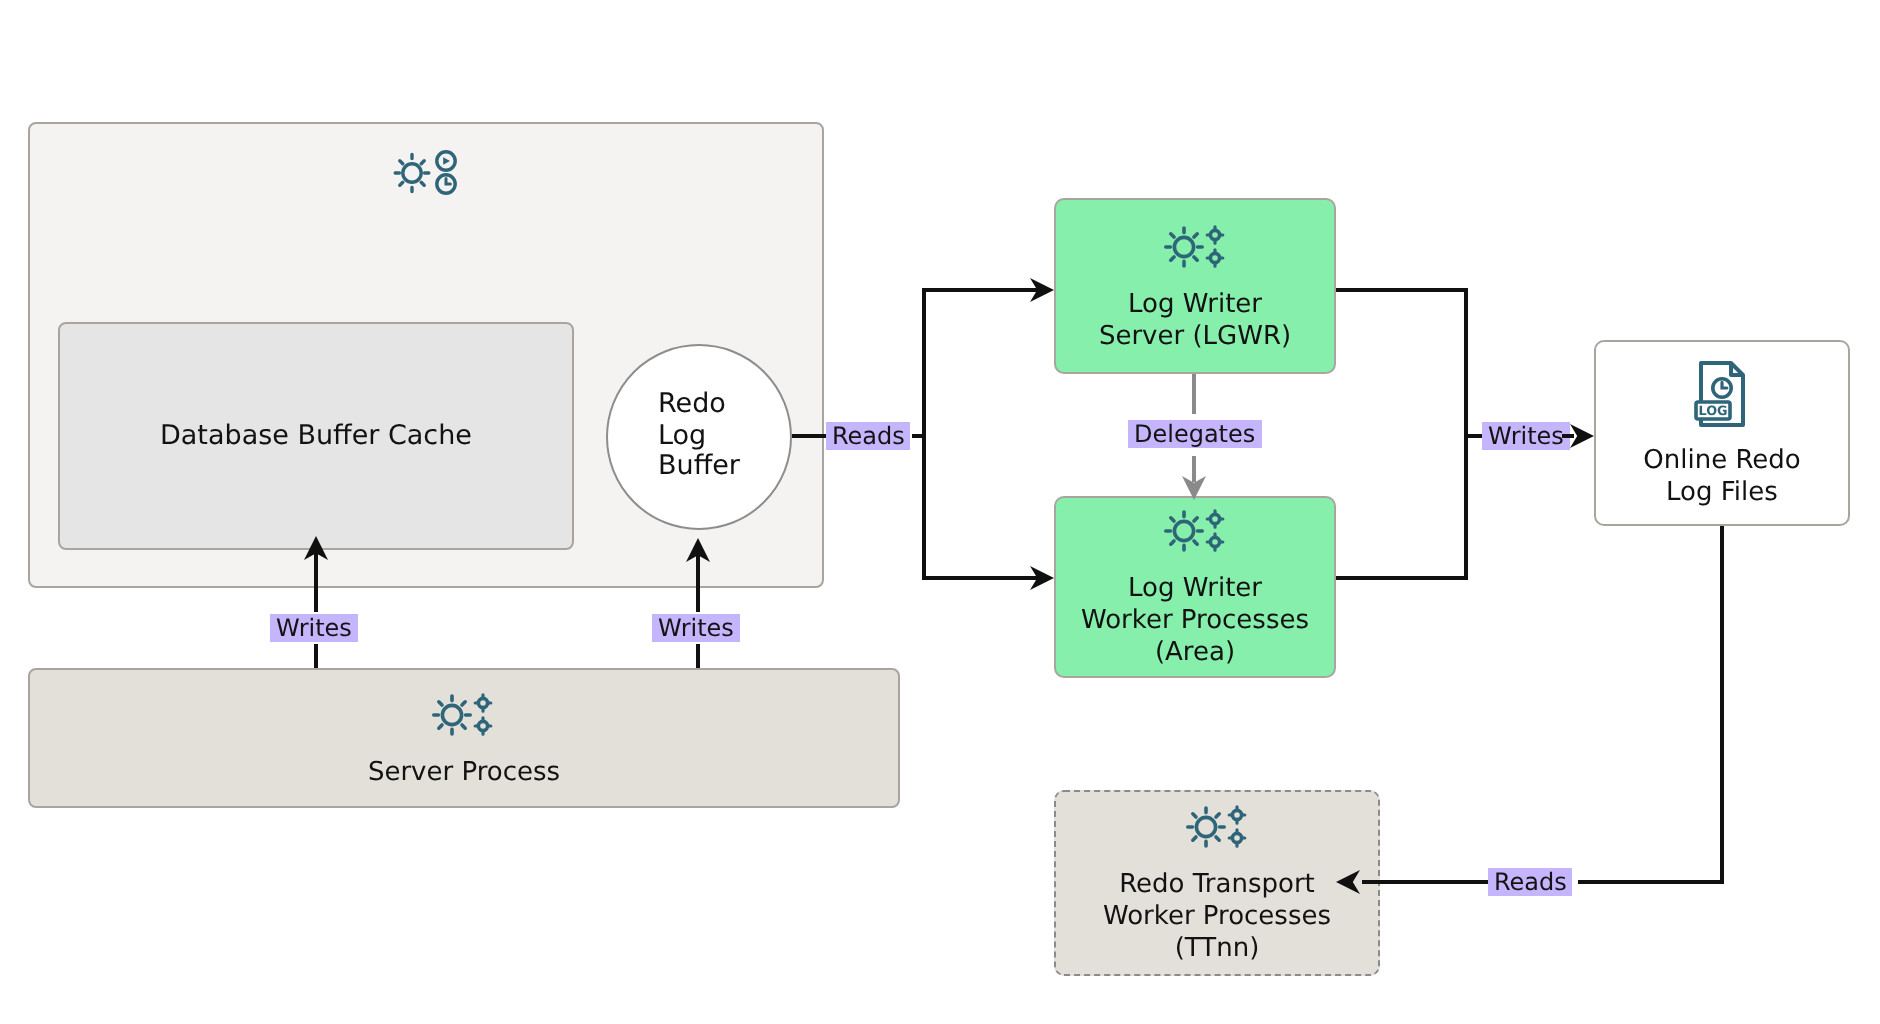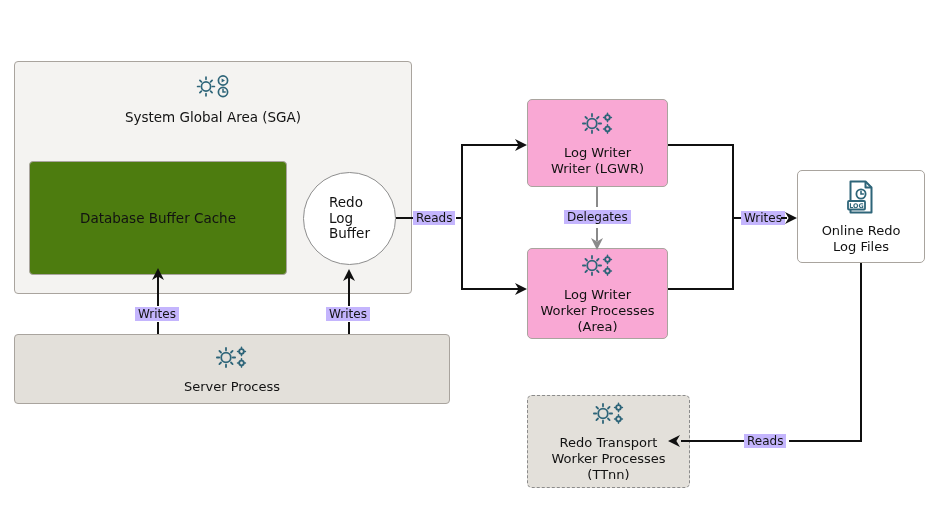--- a/index.html
+++ b/index.html
@@ -18,32 +18,32 @@
     color:#111111;
   }
 
   
   .sga-box{
     left:14px;top:61px;width:398px;height:233px;
     background:#f4f3f1;border:1px solid #a9a49e;border-radius:4px;
   }
   .buffer-cache{
     left:29px;top:161px;width:258px;height:114px;
-    background:#4d7c0f;border:1px solid #a9a49e;border-radius:4px;
+    background:#e5e5e5;border:1px solid #a9a49e;border-radius:4px;
   }
   .redo-circle{
     left:303px;top:172px;width:93px;height:93px;
     background:#ffffff;border:1px solid #8d8d8d;border-radius:50%;
   }
   .server-process{
     left:14px;top:334px;width:436px;height:70px;
     background:#e3e0da;border:1px solid #a9a49e;border-radius:4px;
   }
   .proc-box{
-    background:#f9a8d4;border:1px solid #a9a49e;border-radius:5px;
+    background:#86efac;border:1px solid #a9a49e;border-radius:5px;
   }
   .lgwr-box{left:527px;top:99px;width:141px;height:88px;}
   .lgnn-box{left:527px;top:248px;width:141px;height:91px;}
   .ttnn-box{
     left:527px;top:395px;width:163px;height:93px;
     background:#e3e0da;border:1px dashed #8b8b8b;border-radius:5px;
   }
   .orl-box{
     left:797px;top:170px;width:128px;height:93px;
     background:#ffffff;border:1px solid #a9a49e;border-radius:5px;
@@ -90,21 +90,20 @@
             <circle cx="13" cy="13.5" r="4.6"></circle>
             <path d="M13 4.2v2.1 M13 20.7v2.1 M4.6 13.5h2.1 M19.3 13.5h2.1
                      M6.9 7.4l1.5 1.5 M17.6 18.1l1.5 1.5 M19.1 7.4l-1.5 1.5 M8.4 18.1l-1.5 1.5" stroke-linecap="round"></path>
             <circle cx="30" cy="7.5" r="4.6"></circle>
             <circle cx="30" cy="19" r="4.6"></circle>
           </g>
           <path d="M28.6 5.6 L32 7.5 L28.6 9.4 Z" fill="#2e6579"></path>
           <path d="M30 16.3 V19 h2.2" fill="none" stroke="#2e6579" stroke-width="1.5" stroke-linecap="round"></path>
         </svg>
       </span>
-      <div class="boxlabel sga-label">System Global Area (SGA)</div>
     </div>
   </div>
 
   <div class="abs buffer-cache">
     <div class="cell">
       <div class="cache-label">Database Buffer Cache</div>
     </div>
   </div>
 
   <div class="abs redo-circle">
@@ -150,21 +149,21 @@
             <circle cx="28.5" cy="19" r="2.3"></circle>
           </g>
           <g fill="none" stroke="#2e6579" stroke-width="1.6" stroke-linecap="round">
             <path d="M28.5 3.4v1.3 M28.5 10.3v1.3 M24.6 7.5h1.3 M31.1 7.5h1.3"></path>
             <path d="M28.5 14.9v1.3 M28.5 21.8v1.3 M24.6 19h1.3 M31.1 19h1.3"></path>
           </g>
         </svg>
       </span>
       <div class="boxlabel">
         <div>Log Writer</div>
-        <div>Writer (LGWR)</div>
+        <div>Server (LGWR)</div>
       </div>
     </div>
   </div>
 
   <div class="abs proc-box lgnn-box">
     <div class="cell">
       <span class="icon">
         <svg width="38" height="27" viewBox="0 0 38 27">
           <g fill="none" stroke="#2e6579" stroke-width="1.8">
             <circle cx="13" cy="13.5" r="4.8"></circle>

